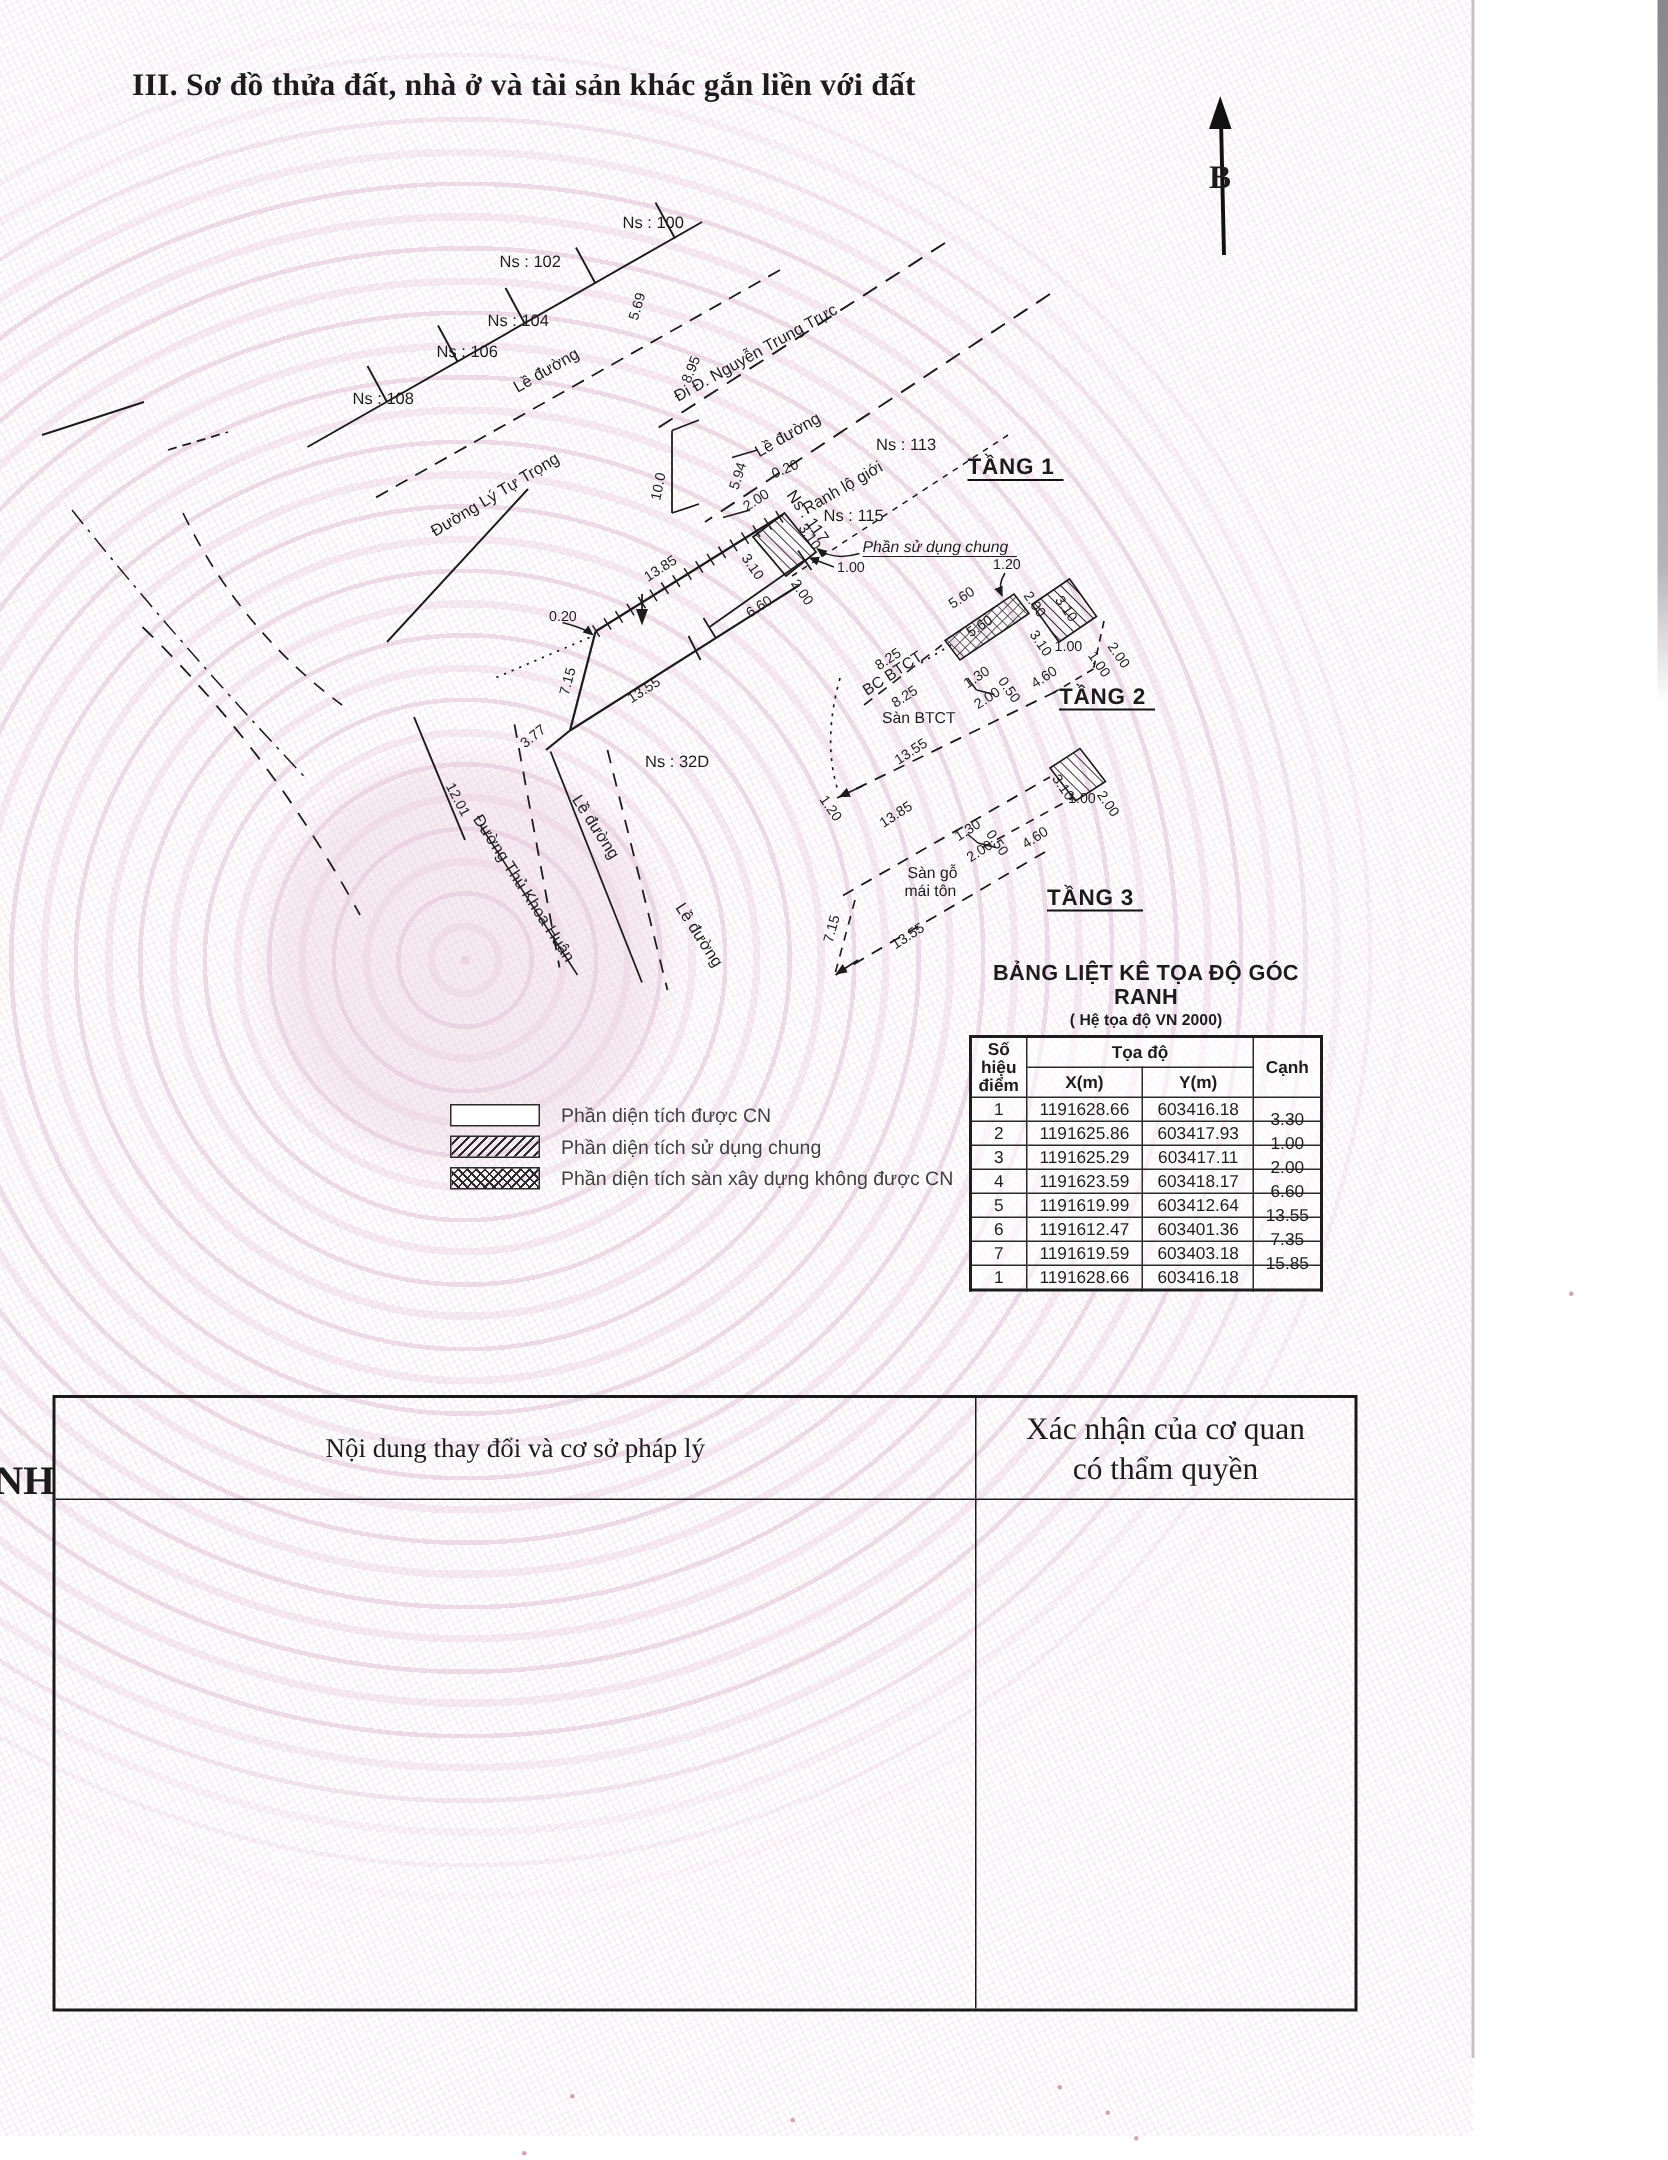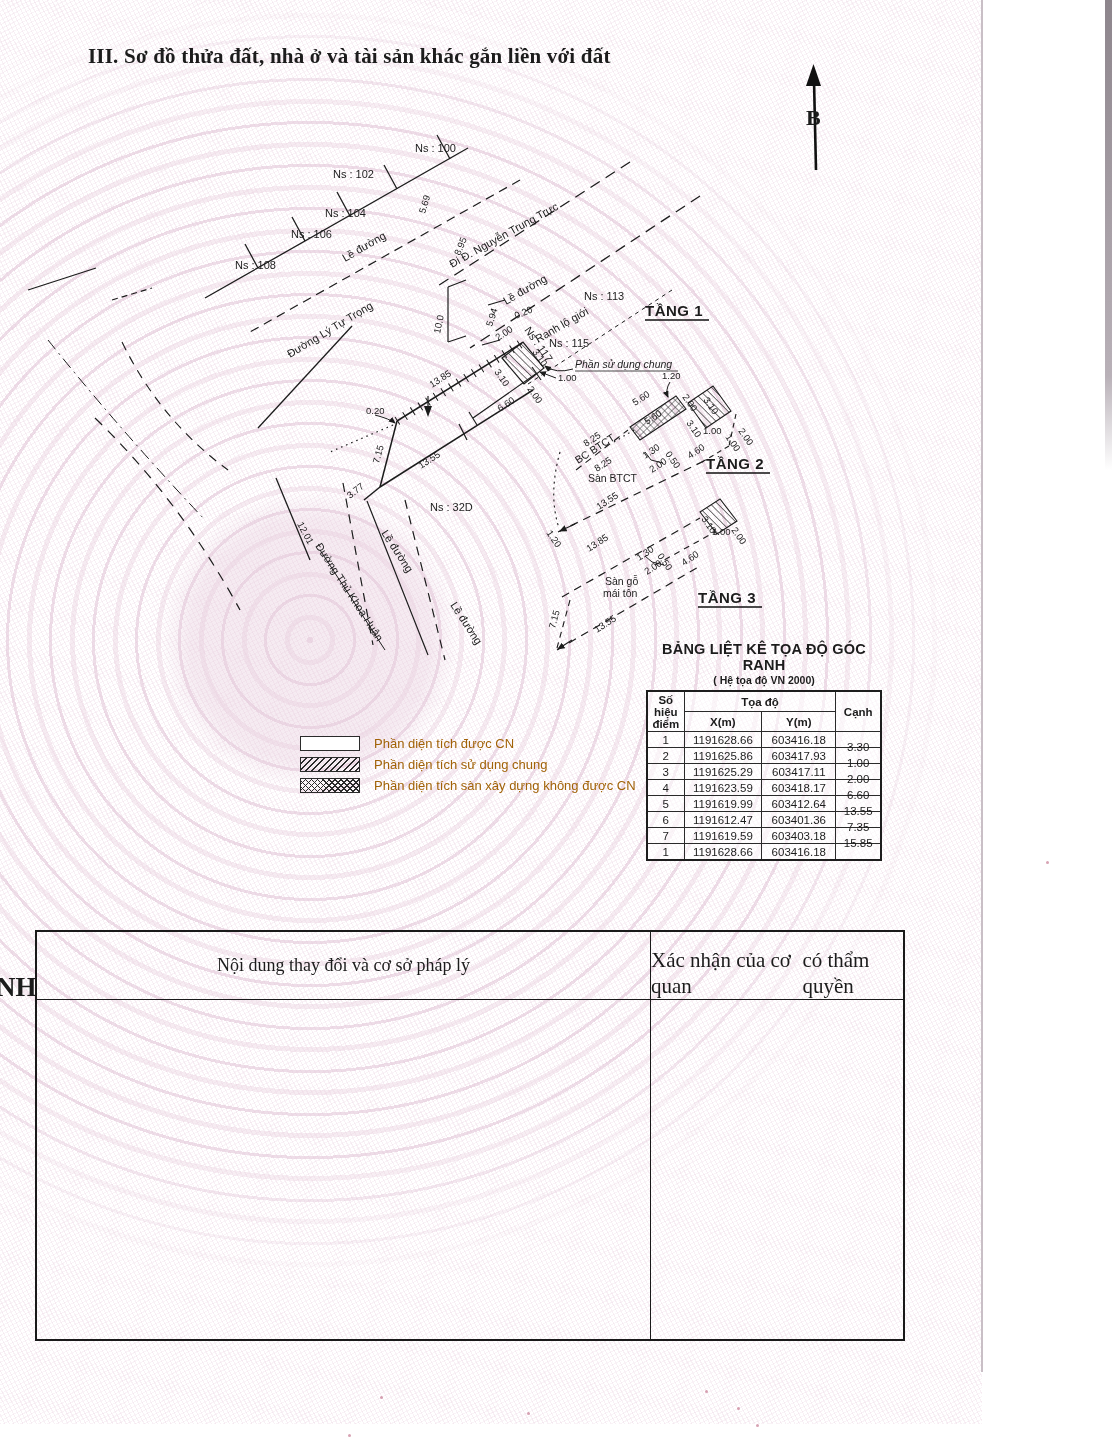--- a/index.html
+++ b/index.html
@@ -45,36 +45,36 @@
   .coord-sub{font-size:10.5px;text-align:center;margin-top:1px;font-weight:bold;}
   table.coord{border-collapse:collapse;margin-top:4px;width:100%;background:rgba(255,255,255,.55);}
   table.coord th,table.coord td{border:1px solid #2a2a2a;font-size:11.5px;padding:0 1px;text-align:center;}
   table.coord{border:2px solid #1d1d1d;}
   table.coord thead th{font-weight:bold;height:19px;}
   table.coord tbody td{height:15px;padding:0 4px;}
   td.xcol,td.ycol{text-align:center;}
   td.edge{transform:translateY(0);margin-left:23px;}
   td.edge span{display:inline-block;transform:translateY(7px);}
   
-  .legend{position:absolute;left:300px;top:736px;font-size:13px;color:#a16207;}
+  .legend{position:absolute;left:300px;top:736px;font-size:13px;color:#404040;}
   .legend .row{display:flex;align-items:center;margin-bottom:6px;}
   .sw{width:58px;height:13px;border:1.4px solid #2b2b2b;margin-right:14px;flex:0 0 auto;background:#fff;}
   .sw.diag{background:repeating-linear-gradient(135deg,rgba(0,0,0,0) 0 3px,#2b2b2b 3px 4.4px);}
   .sw.cross{background:
      repeating-linear-gradient(45deg,rgba(0,0,0,0) 0 3px,#2b2b2b 3px 4.2px),
      repeating-linear-gradient(135deg,rgba(0,0,0,0) 0 3px,#2b2b2b 3px 4.2px);}
   
   .sec4{position:absolute;left:35px;top:930px;width:866px;height:407px;border:2px solid #1a1a1a;
         display:flex;flex-direction:column;font-family:"Liberation Serif",serif;}
   .sec4 .t{height:38px;border-bottom:1.5px solid #1a1a1a;display:flex;align-items:center;
         justify-content:center;font-weight:bold;font-size:22px;}
   .sec4 .hdr{height:67px;border-bottom:1.5px solid #1a1a1a;display:flex;}
   .sec4 .hdr .c1{width:613px;border-right:1.5px solid #1a1a1a;display:flex;align-items:center;
         justify-content:center;font-size:18px;}
-  .sec4 .hdr .c2{flex:1;display:flex;flex-direction:row;align-items:flex-end;justify-content:center;
+  .sec4 .hdr .c2{flex:1;display:flex;flex-direction:column;align-items:center;justify-content:center;
         font-size:21px;line-height:1.25;}
   .sec4 .body{flex:1;display:flex;}
   .sec4 .body .c1{width:613px;border-right:1.5px solid #1a1a1a;}
   .sec4 .body .c2{flex:1;}
 </style>
 </head>
 <body>
 
 <div class="backdrop"></div>
 <div class="page-edge"></div>

